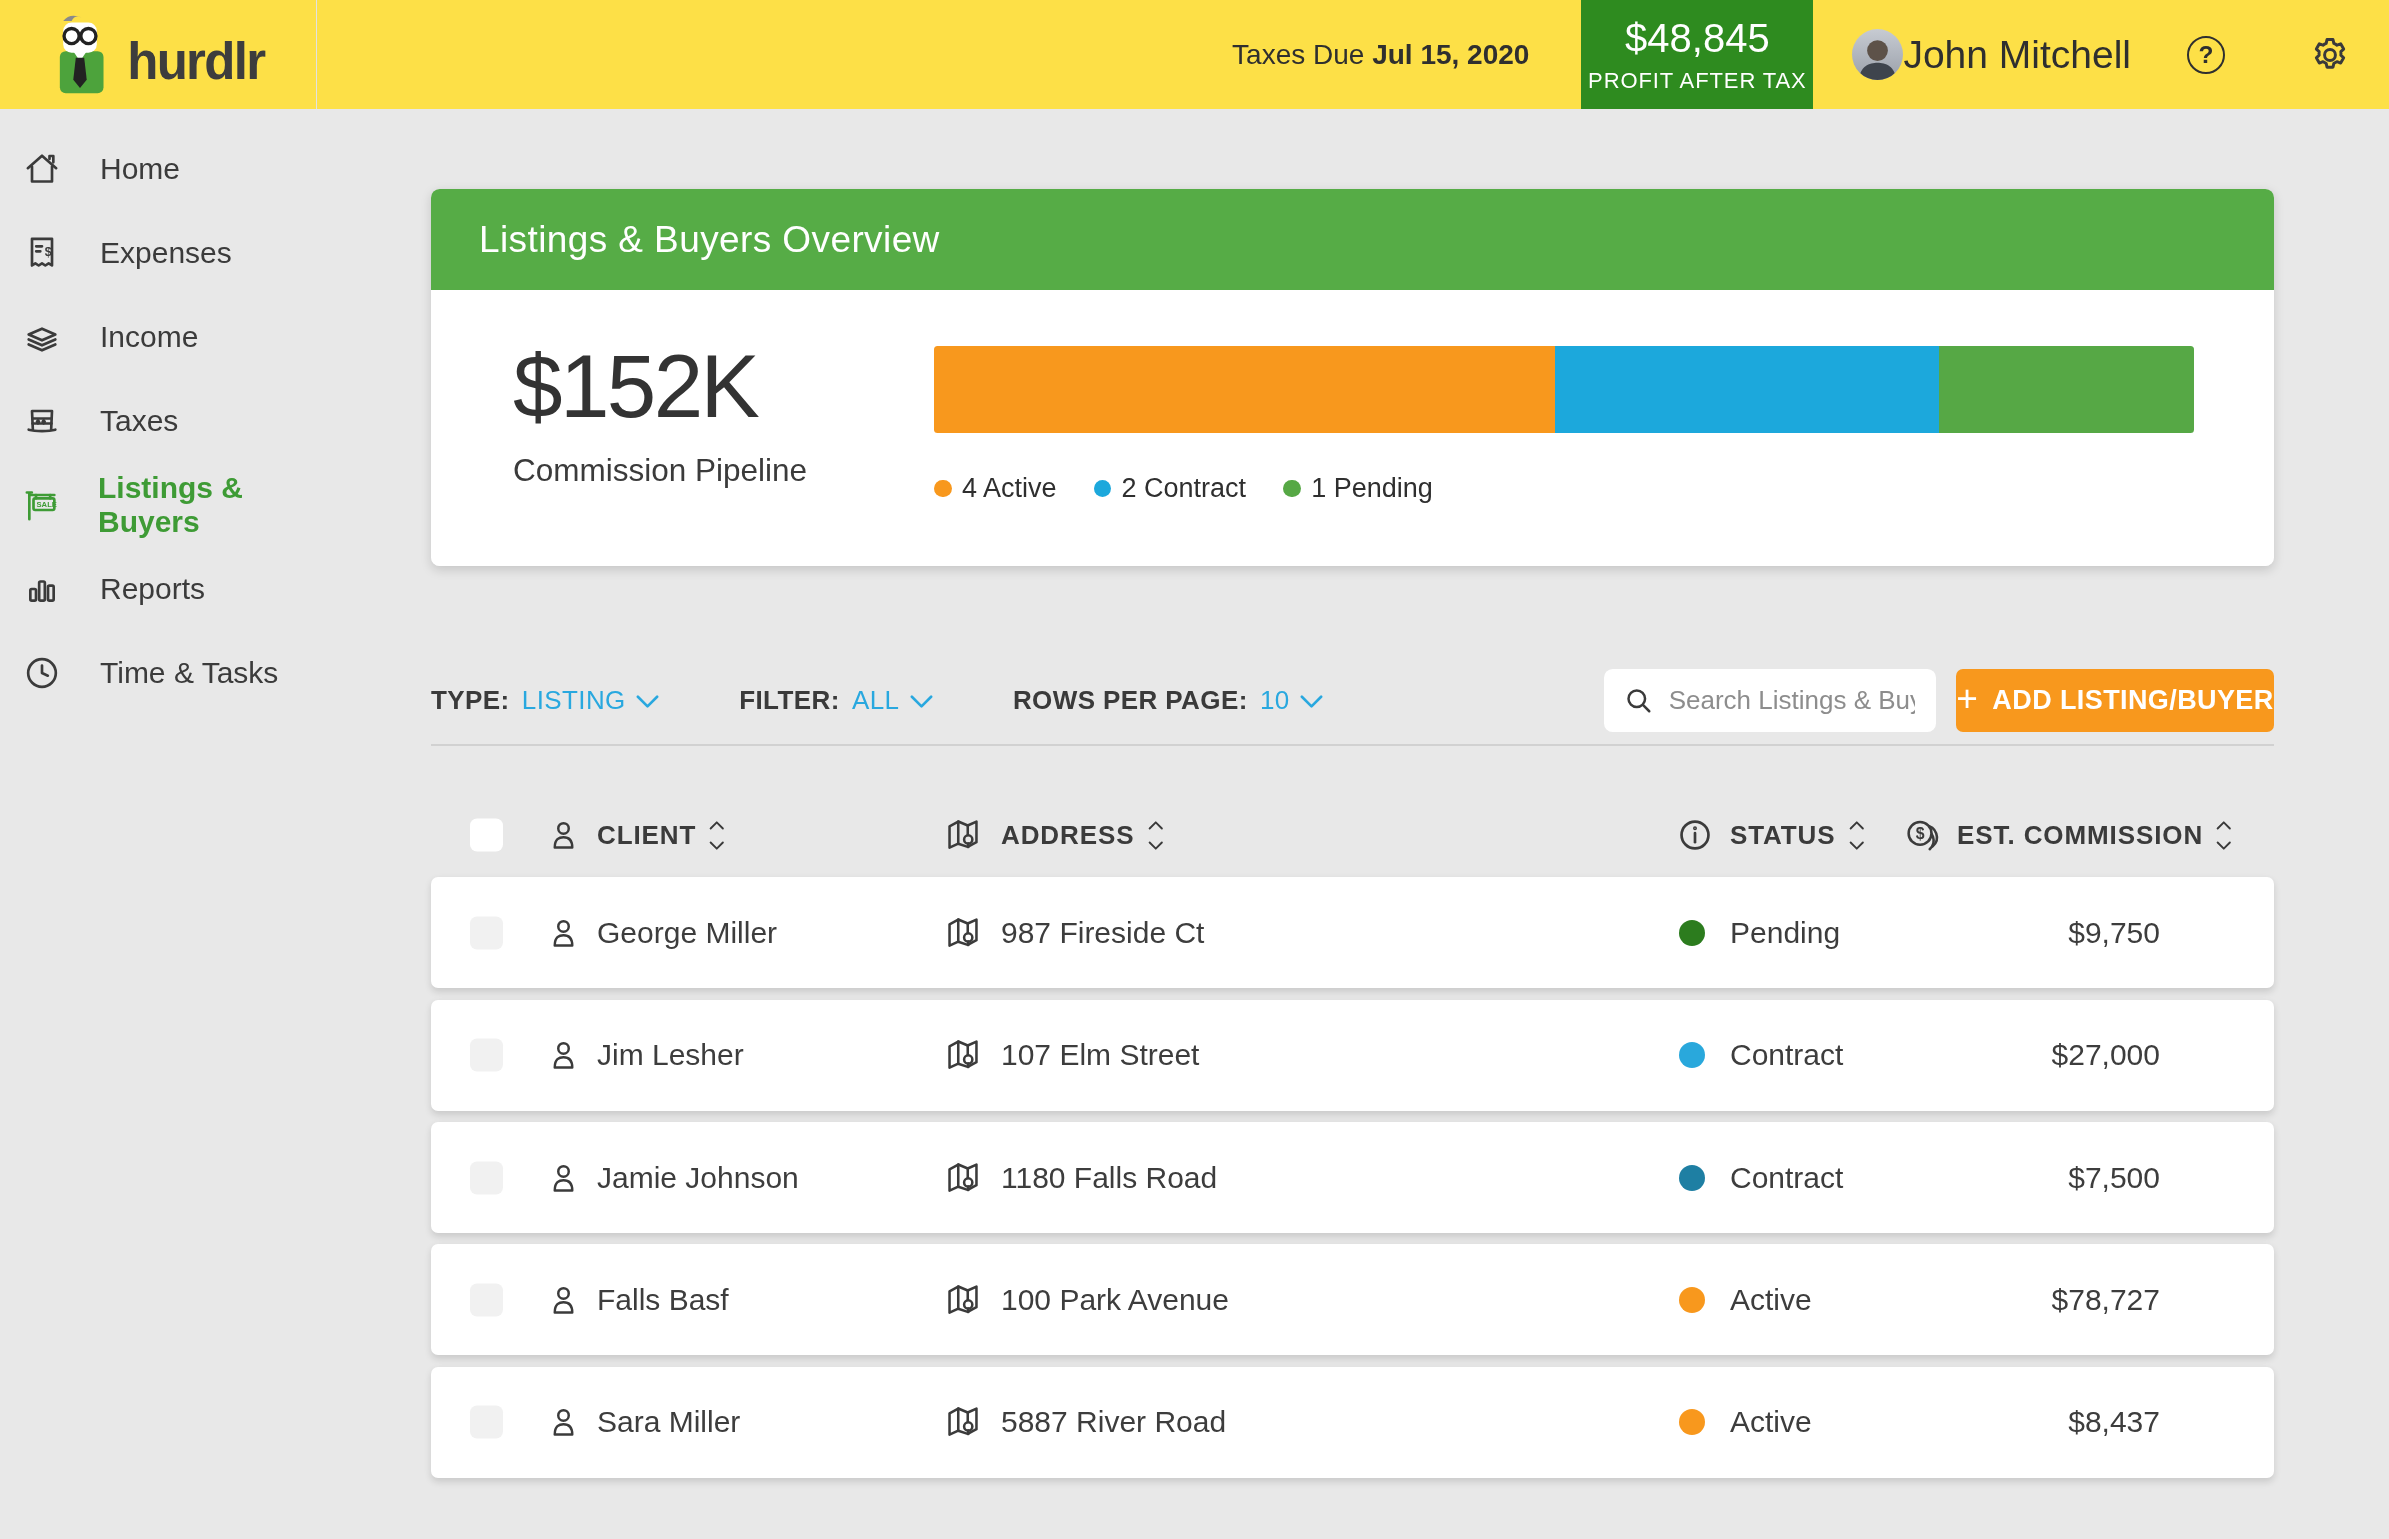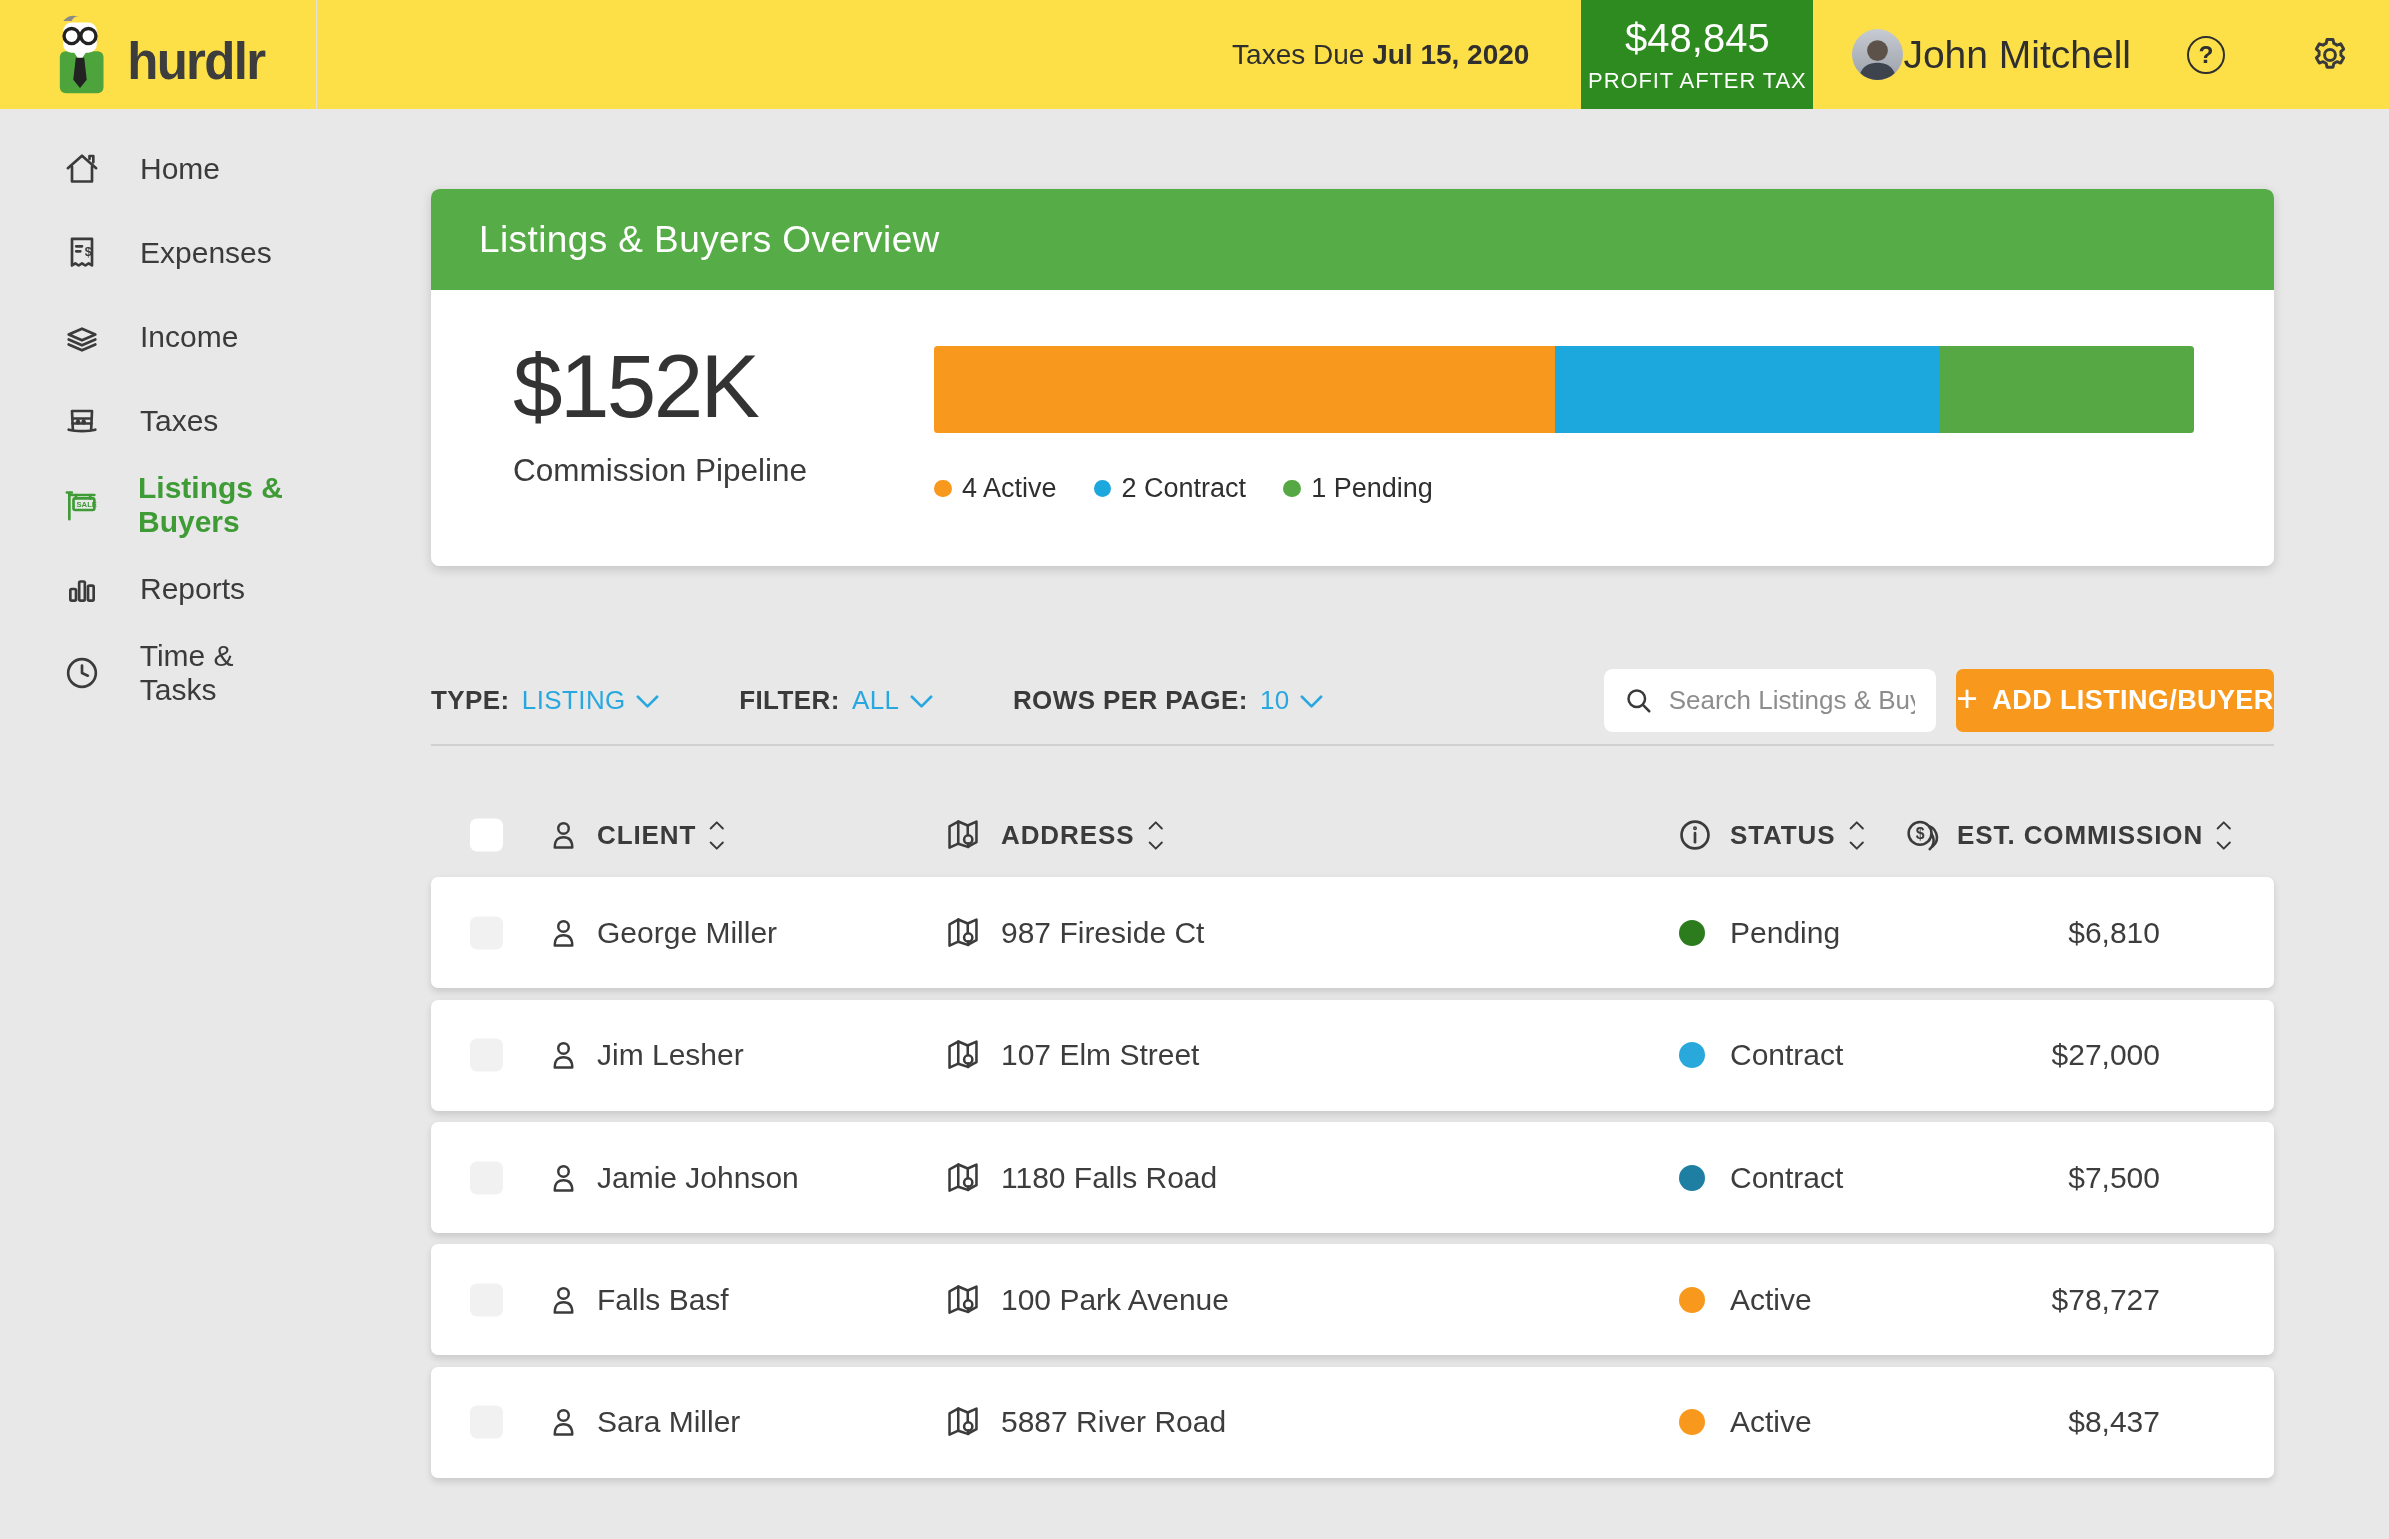--- a/index.html
+++ b/index.html
@@ -19,21 +19,21 @@
   .taxes-due b{font-weight:700;}
   .profit-box{width:232px;height:109px;background:#2E8B1F;color:#fff;display:flex;flex-direction:column;align-items:center;justify-content:center;cursor:pointer;}
   .profit-amount{font-size:40px;letter-spacing:0px;}
   .profit-label{font-size:22px;letter-spacing:0.9px;margin-top:7px;}
   .avatar{width:51px;height:51px;border-radius:50%;margin-left:39px;overflow:hidden;background:linear-gradient(180deg,#c7cbd2 0%,#9aa0aa 100%);display:flex;align-items:flex-end;justify-content:center;}
   .user-name{font-size:39px;color:#2F2F2F;}
   .help-icon{width:38px;height:38px;border:2.6px solid #2F2F2F;border-radius:50%;display:flex;align-items:center;justify-content:center;font-size:24.5px;font-weight:700;color:#2F2F2F;margin-left:56px;box-sizing:border-box;cursor:pointer;}
   .gear{margin-left:84px;margin-right:38px;cursor:pointer;}
   
   .sidebar{position:absolute;left:0;top:109px;width:317px;bottom:0;padding-top:17.5px;box-sizing:border-box;}
-  .nav-item{height:84px;display:flex;align-items:center;padding-left:61px;cursor:pointer;}
+  .nav-item{height:84px;display:flex;align-items:center;padding-left:21px;cursor:pointer;}
   .nav-icon{width:42px;display:flex;justify-content:center;}
   .nav-label{font-size:30px;color:#3B3B3B;margin-left:37px;}
   .nav-item.active .nav-label{color:#3E9B35;font-weight:700;}
   
   .main{position:absolute;left:431px;top:109px;width:1843px;}
   .overview-card{margin-top:80px;border-radius:8.7px;box-shadow:0 3.5px 10.5px rgba(0,0,0,0.15);}
   .card-header{height:101px;background:#56AC46;border-radius:8.7px 8.7px 0 0;display:flex;align-items:center;padding-left:48px;}
   .card-title{font-size:37px;color:#FFFFFF;letter-spacing:0.4px;}
   .card-body{height:276px;background:#FFFFFF;border-radius:0 0 8.7px 8.7px;display:flex;box-sizing:border-box;}
   .pipeline-left{width:503px;padding:45px 0 0 82px;box-sizing:border-box;}
@@ -375,21 +375,21 @@
         <svg width="38" height="38" viewBox="0 0 24 24" fill="none" stroke="#3B3B3B" stroke-width="1.6" stroke-linecap="round" stroke-linejoin="round">
           <path d="M3.5 6.5 L9 3.5 L15 6 L20.5 3.5 V16.5 L15 19.5 L9 17.5 L3.5 20 Z"></path>
           <path d="M9 3.5 V17.5 M15 6 V12"></path>
           <circle cx="15.3" cy="14.8" r="2.6"></circle>
           <path d="M15.3 17.4 L15.3 19.6"></path>
         </svg>
       </div>
     <div class="cell cell-address">987 Fireside Ct</div>
     <div class="cell cell-dot" style="background: rgb(44, 124, 30);"></div>
     <div class="cell cell-status">Pending</div>
-    <div class="cell cell-amount">$6,810</div>
+    <div class="cell cell-amount">$9,750</div>
   </div>
 
   <div class="row-card">
     <div class="cell cell-check checkbox gray"></div>
     <div class="cell cell-person">
         <svg width="35" height="35" viewBox="0 0 24 24" fill="none" stroke="#3B3B3B" stroke-width="1.7" stroke-linecap="round" stroke-linejoin="round">
           <circle cx="12" cy="7.5" r="3.6"></circle>
           <path d="M6 20.5 C6 14.8 9 13.5 12 13.5 C15 13.5 18 14.8 18 20.5 Z"></path>
         </svg>
       </div>

